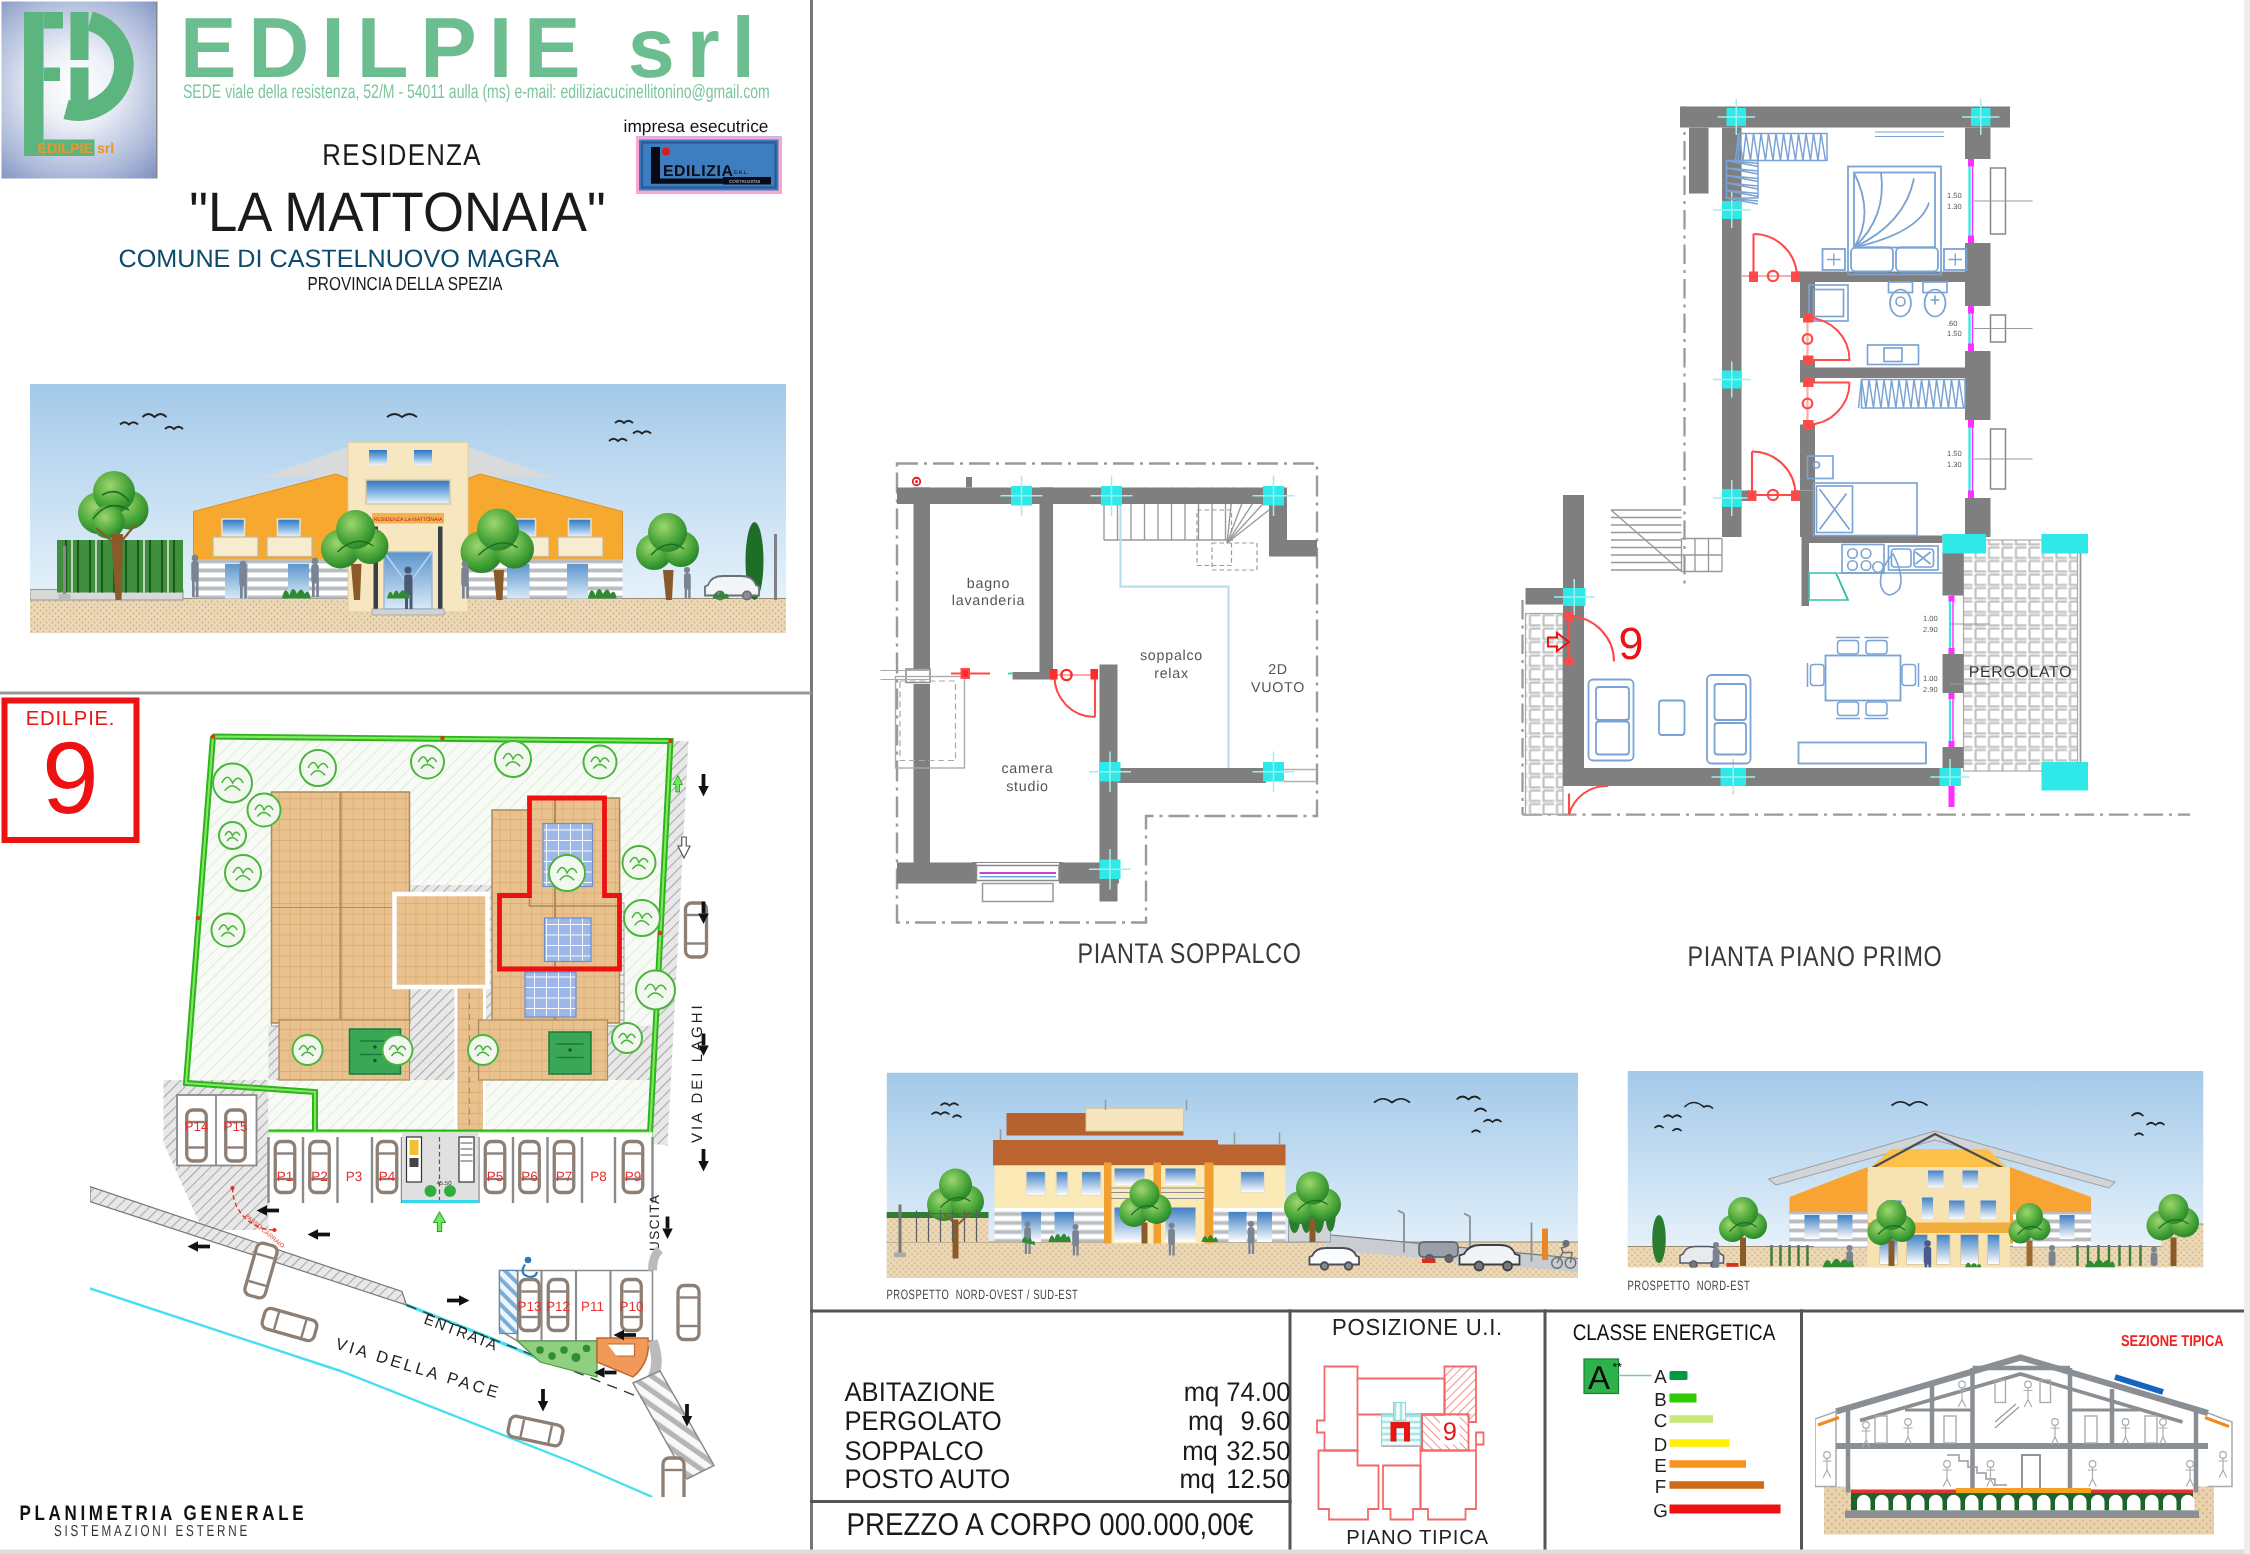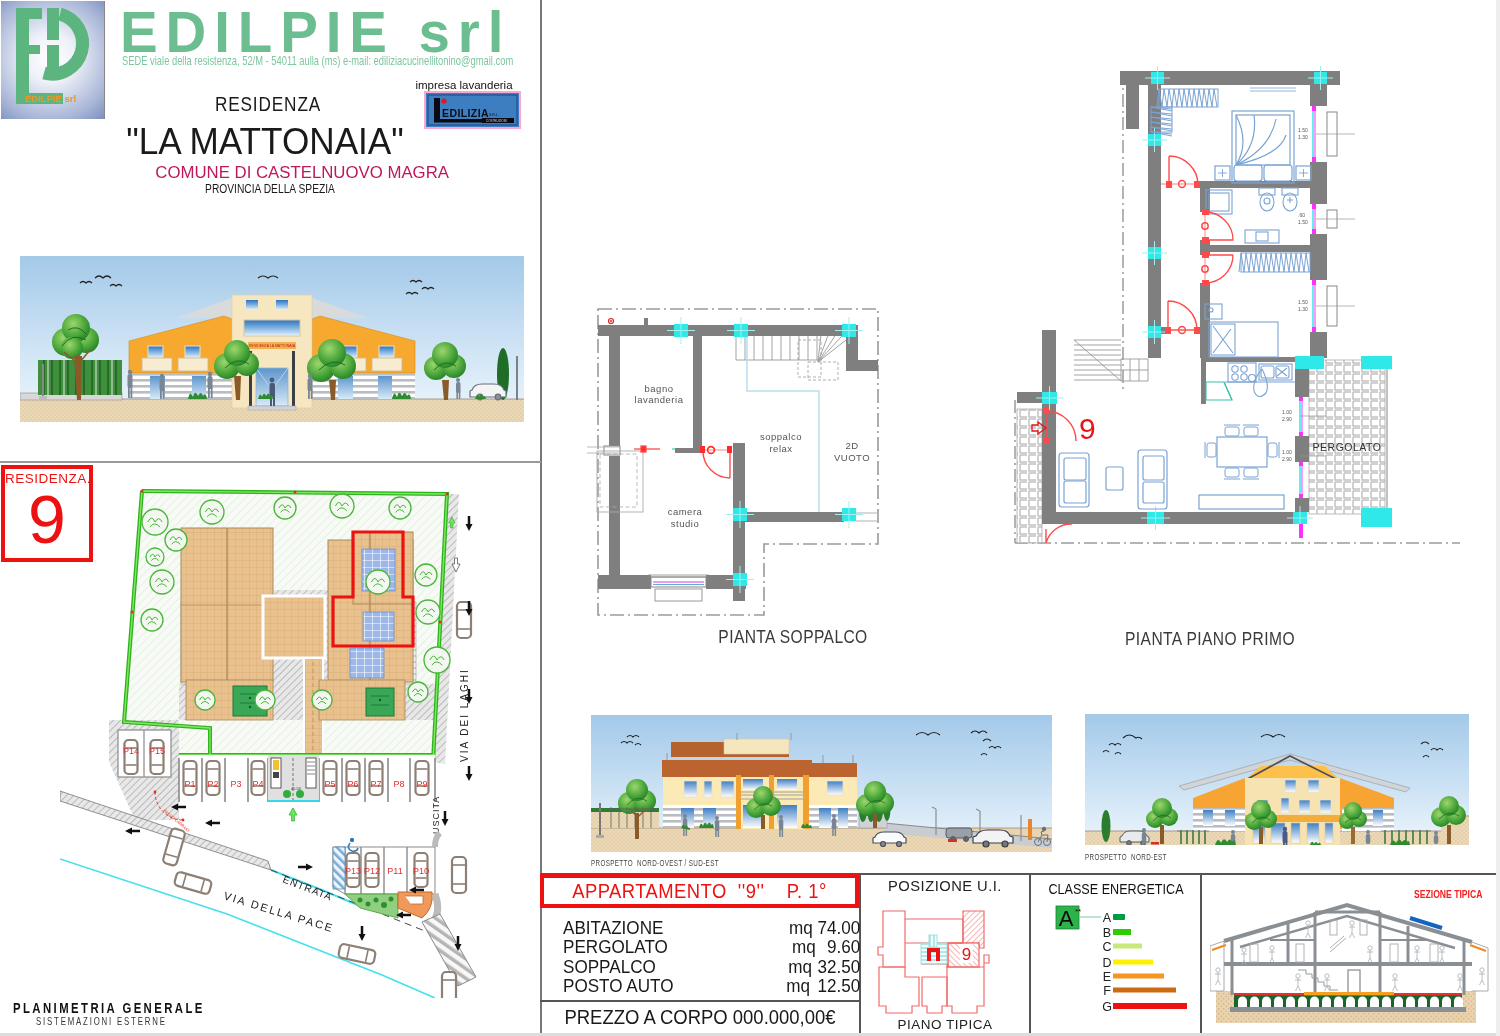--- a/index.html
+++ b/index.html
@@ -34,25 +34,25 @@
 </div>
 
 <div class="abs" id="ediltitle" style="left:120px;top:-1px;white-space:nowrap;color:#6cbd90;font-size:57px;font-weight:bold;letter-spacing:8px;transform:scaleX(0.99);transform-origin:left">EDILPIE srl</div>
 
 <div class="abs" id="addr" style="left:122px;top:53px;white-space:nowrap;color:#7cc69e;font-size:13px;transform:scaleX(0.72);transform-origin:left">SEDE viale della resistenza, 52/M - 54011 aulla (ms) e-mail: ediliziacucinellitonino@gmail.com</div>
 
 <div class="abs" style="left:118px;top:93px;width:300px;text-align:center;color:#1a1a1a;font-size:20px;letter-spacing:1px;transform:scaleX(0.86);transform-origin:center">RESIDENZA</div>
 
 <div class="abs" style="left:80px;top:121px;width:370px;text-align:center;white-space:nowrap;color:#1a1a1a;font-size:37px;transform:scaleX(0.95);transform-origin:center">"LA MATTONAIA"</div>
 
-<div class="abs" style="left:79px;top:163px;width:370px;text-align:right;white-space:nowrap;color:#be185d;font-size:16.8px;transform:scaleX(1);transform-origin:center">COMUNE DI CASTELNUOVO MAGRA</div>
+<div class="abs" style="left:79px;top:163px;width:370px;text-align:left;white-space:nowrap;color:#0c4a6e;font-size:16.8px;transform:scaleX(1);transform-origin:center">COMUNE DI CASTELNUOVO MAGRA</div>
 
 <div class="abs" style="left:85px;top:182px;width:370px;text-align:center;white-space:nowrap;color:#1a1a1a;font-size:12.5px;transform:scaleX(0.82);transform-origin:center">PROVINCIA DELLA SPEZIA</div>
 
-<div class="abs" style="left:404px;top:79px;width:120px;text-align:center;color:#111;font-size:11.5px">impresa lavanderia</div>
+<div class="abs" style="left:404px;top:79px;width:120px;text-align:center;color:#111;font-size:11.5px">impresa esecutrice</div>
 
 <div class="abs" style="left:424px;top:91px;width:97px;height:38px;background:#3d7ec0;border:2px solid #f9a8d4;box-sizing:border-box">
 <svg width="93" height="34" viewBox="0 0 93 34">
 <rect x="2" y="2" width="89" height="30" fill="none" stroke="#2a5a94" stroke-width="1.5"></rect>
 <rect x="8" y="5" width="6" height="24" fill="#0a0a14"></rect>
 <rect x="8" y="26" width="62" height="3.5" fill="#0a0a14"></rect>
 <circle cx="18" cy="8" r="2.6" fill="#e01818"></circle>
 <text x="16" y="24" font-size="10.5" font-weight="bold" fill="#0a0a14" letter-spacing="0.4">EDILIZIA</text>
 <text x="63" y="23" font-size="3.5" fill="#0a0a14">S.R.L.</text>
 <rect x="56" y="25" width="32" height="5" fill="#0a0a14"></rect>
@@ -253,21 +253,21 @@
 <path d="M238 143 q2 -8 4 -2 q2 -6 4 -1 q3 -5 4 0 q2 -3 3 3 z"></path>
 <path d="M372 143 q2 -10 5 -2 q2 -8 5 -1 q3 -6 5 0 q3 -4 4 3 z"></path>
 <path d="M455 143 q2 -7 4 -2 q2 -5 4 0 q2 -3 3 2 z"></path>
 </g>
 
 <rect x="496" y="100" width="2" height="44" fill="#7d8288"></rect>
 </svg>
 </div>
 
 <div class="abs" style="left:1px;top:465px;width:92px;height:97px;background:#fff;border:4px solid #ee1111;box-sizing:border-box">
-<div style="margin-top:2px;text-align:center;color:#ee1111;font-size:13.5px;letter-spacing:0.5px">RESIDENZA.</div>
+<div style="margin-top:2px;text-align:center;color:#ee1111;font-size:13.5px;letter-spacing:0.5px">EDILPIE.</div>
 <div style="margin-top:-6px;text-align:center;color:#ee1111;font-size:68px;font-weight:normal">9</div>
 </div>
 
 <div class="abs" style="left:13px;top:1000px;white-space:nowrap;color:#111;font-size:14px;font-weight:bold;letter-spacing:3px;transform:scaleX(0.81);transform-origin:left">PLANIMETRIA GENERALE</div>
 
 <div class="abs" style="left:36px;top:1015px;white-space:nowrap;color:#333;font-size:10.5px;letter-spacing:2.5px;transform:scaleX(0.74);transform-origin:left">SISTEMAZIONI ESTERNE</div>
 
 <div id="siteplan" class="abs" style="left:60px;top:462px;width:480px;height:536px"><svg width="480" height="536" viewBox="0 0 480 536">
 <defs>
 <pattern id="ghatch" width="5" height="5" patternUnits="userSpaceOnUse" patternTransform="rotate(45)">
@@ -1464,23 +1464,20 @@
 
 <g fill="#2f8a30">
 <path d="M130 131 q3 -9 6 -2 q3 -7 6 -1 q3 -5 5 0 q3 -4 4 3 z"></path>
 <path d="M305 131 q3 -8 6 -2 q3 -6 6 -1 q3 -4 5 0 q2 -3 3 3 z"></path>
 <path d="M225 131 q2 -6 4 -1 q2 -4 4 0 q2 -3 3 1 z"></path>
 </g>
 </svg></div>
 
 <div class="abs lbl" style="left:1085px;top:852px;font-size:9px;letter-spacing:0.5px;color:#444;white-space:nowrap;transform:scaleX(0.70);transform-origin:left">PROSPETTO&nbsp; NORD-EST</div>
 
-<div class="abs" style="left:540px;top:874px;width:319px;height:34px;border:4px solid #ee1111;box-sizing:border-box;background:#fff">
-<div style="margin-top:2px;text-align:center;color:#ee1111;font-size:20px;letter-spacing:0.5px;white-space:nowrap;transform:scaleX(0.92);transform-origin:center">APPARTAMENTO&nbsp; ''9''&nbsp;&nbsp;&nbsp; P. 1°</div>
-</div>
 
 <div class="abs" style="left:563px;top:918px;width:300px;color:#1a1a1a;font-size:18px;transform:scaleX(0.95);transform-origin:left">
 <div style="position:relative;height:18.5px"><span>ABITAZIONE</span><span style="position:absolute;left:238px">mq</span><span style="position:absolute;left:266px;width:47px;text-align:right">74.00</span></div>
 <div style="position:relative;height:20px"><span>PERGOLATO</span><span style="position:absolute;left:241px">mq</span><span style="position:absolute;left:266px;width:47px;text-align:right">9.60</span></div>
 <div style="position:relative;height:19px"><span>SOPPALCO</span><span style="position:absolute;left:237px">mq</span><span style="position:absolute;left:266px;width:47px;text-align:right">32.50</span></div>
 <div style="position:relative;height:19px"><span>POSTO AUTO</span><span style="position:absolute;left:235px">mq</span><span style="position:absolute;left:266px;width:47px;text-align:right">12.50</span></div>
 </div>
 
 <div class="abs" style="left:540px;top:1005px;width:320px;text-align:center;white-space:nowrap;color:#1a1a1a;font-size:21px;transform:scaleX(0.88);transform-origin:center">PREZZO A CORPO 000.000,00€</div>
 

